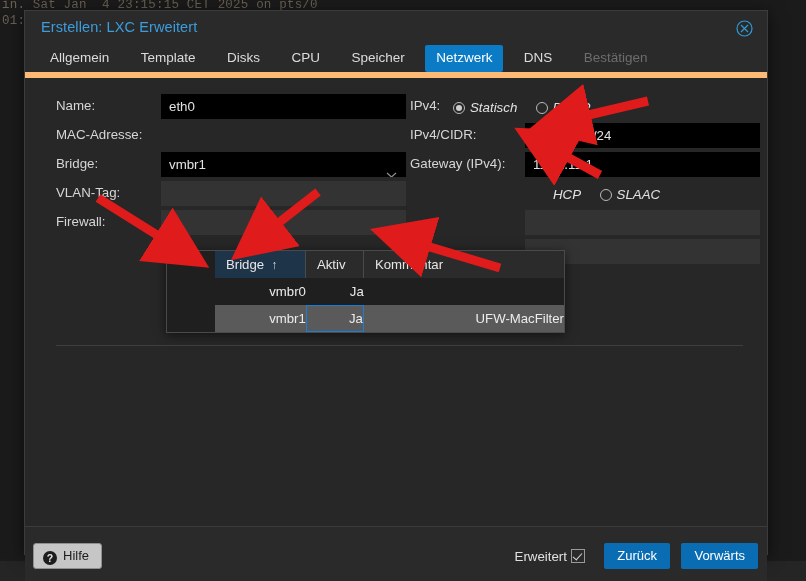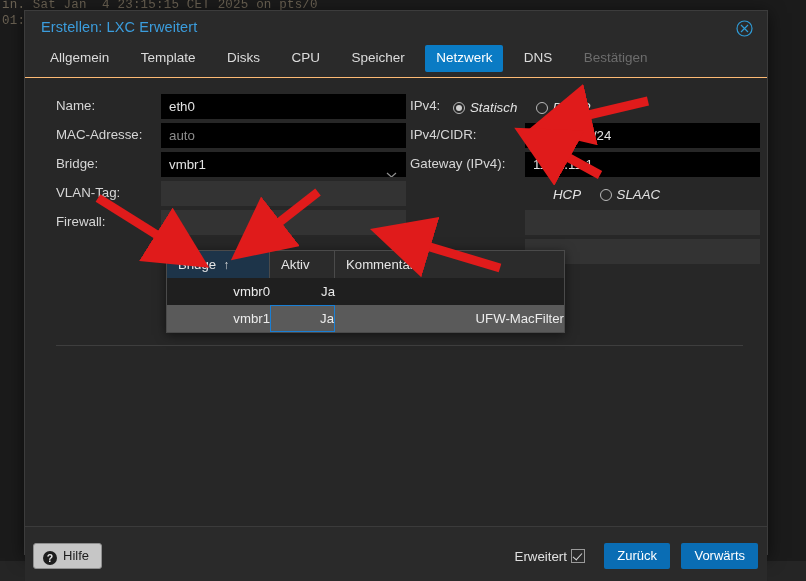--- a/index.html
+++ b/index.html
@@ -69,21 +69,21 @@
     position: absolute; right: 14px; top: 9px;
     width: 17px; height: 17px;
     cursor: pointer;
   }
 
   
   .tabbar {
     position: relative;
     height: 33px;
     background: #2a2a2a;
-    border-bottom: 1px solid #fdba74;
+    border-bottom: 6px solid #fdba74;
     padding-left: 14px;
     box-sizing: border-box;
   }
   .tab {
     display: inline-block;
     padding: 5px 11px 6px 11px;
     margin-right: 5px;
     font-size: 13.5px;
     color: #dcdcdc;
     border-radius: 2px;
@@ -179,20 +179,21 @@
   
   .picker {
     position: absolute;
     left: 141px; top: 172px;
     width: 399px; height: 83px;
     background: #1f1f1f;
     border: 1px solid #4a4a4a;
     box-sizing: border-box;
     z-index: 30;
     box-shadow: 0 2px 10px rgba(0,0,0,.55);
+    padding-left: 48px;
   }
   .pk-head { display: flex; height: 27px; background: #2b2b2b; }
   .pk-hcell {
     font-size: 13.2px; color: #e6e6e6;
     line-height: 27px; padding-left: 11px;
     box-sizing: border-box;
     border-right: 1px solid #4a4a4a;
   }
   .pk-hcell.sorted { background: #1d3449; }
   .pk-c1 { width: 103px; }
@@ -312,21 +313,20 @@
 
       <div class="col-left" style="top:14px;">
 
         <div class="frow">
           <div class="flabel">Name:</div>
           <div class="fctl">eth0</div>
         </div>
 
         <div class="frow">
           <div class="flabel">MAC-Adresse:</div>
-          <div class="fctl placeholder">auto</div>
         </div>
 
         <div class="frow">
           <div class="flabel">Bridge:</div>
           <div class="fctl">
             <span>vmbr1</span>
             <span class="chevron">
               <svg width="11" height="7" viewBox="0 0 11 7">
                   <path d="M1 1.5 L5.5 5.5 L10 1.5" fill="none" stroke="#8e8e8e" stroke-width="1.2"></path>
                 </svg>

